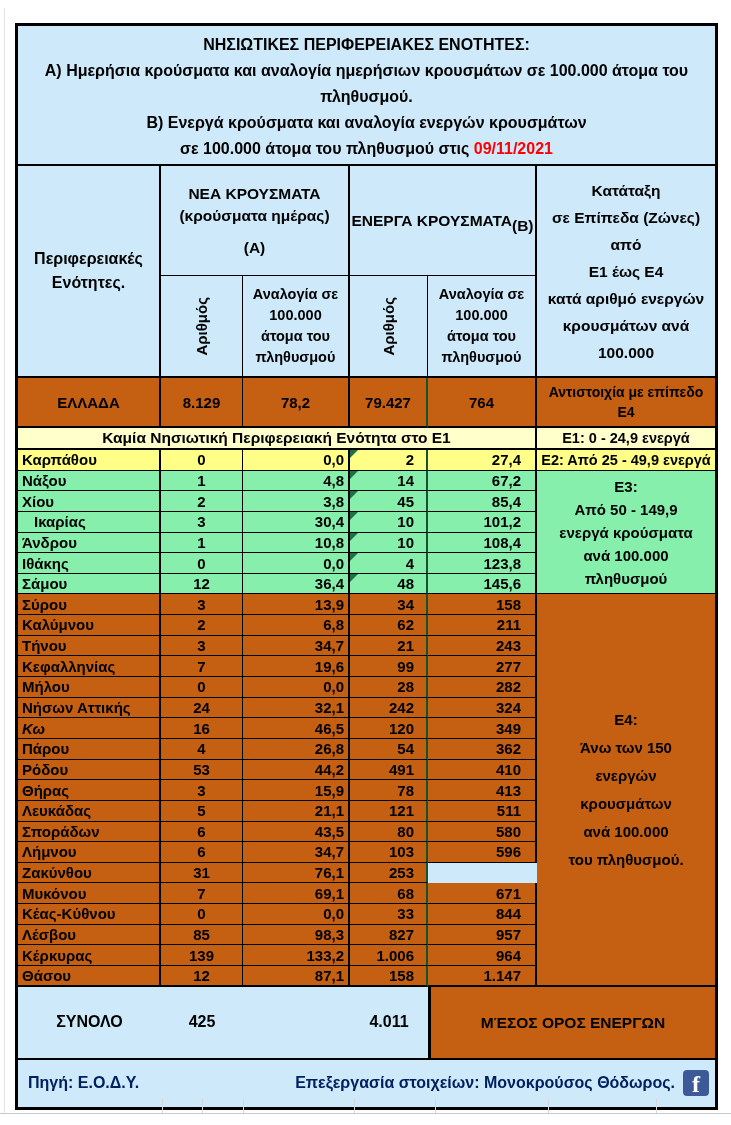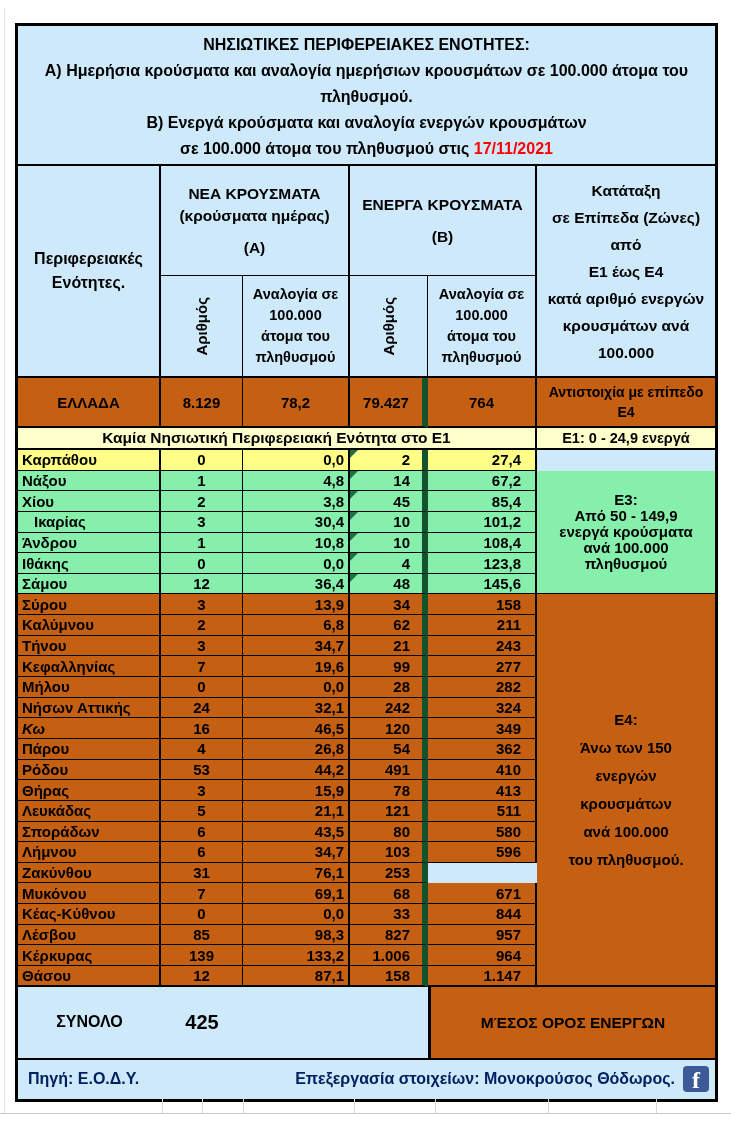--- a/index.html
+++ b/index.html
@@ -13,94 +13,94 @@
   .title-block{background:#CDE9FA;border-bottom:2px solid #000;height:140px;padding:6px 14px 0 14px;
     text-align:center;font-weight:bold;font-size:16px;line-height:26px;color:#000;}
   .title-block .date{color:#FF0000;}
 
   
   .hdr{display:grid;grid-template-columns:143px 82px 107px 78px 109px auto;grid-template-rows:110px 100px;
     border-bottom:2px solid #000;background:#CDE9FA;font-weight:bold;color:#000;}
   .hcell{display:flex;align-items:center;justify-content:center;text-align:center;}
   .h-region{grid-column:1;grid-row:1/3;border-right:2px solid #000;font-size:16px;line-height:24px;white-space:pre-line;}
   .h-groupa{grid-column:2/4;grid-row:1;border-right:2px solid #000;border-bottom:1px solid #000;flex-direction:column;font-size:15.5px;line-height:22px;}
-  .h-groupb{grid-column:4/6;grid-row:1;border-right:2px solid #000;border-bottom:1px solid #000;flex-direction:column;font-size:15.5px;line-height:22px;}
+  .h-groupb{grid-column:4/6;grid-row:1;border-right:2px solid #000;border-bottom:1px solid #000;flex-direction:row;font-size:15.5px;line-height:22px;}
   .h-zones{grid-column:6;grid-row:1/3;font-size:15.5px;line-height:27px;white-space:pre-line;}
   .h-tag{margin-top:10px;}
   .h-num-a{grid-column:2;grid-row:2;border-right:1px solid #000;}
   .h-ratio-a{grid-column:3;grid-row:2;border-right:2px solid #000;}
   .h-num-b{grid-column:4;grid-row:2;border-right:1px solid #000;}
   .h-ratio-b{grid-column:5;grid-row:2;border-right:2px solid #000;}
   .vtext{writing-mode:vertical-rl;transform:rotate(180deg);font-size:15px;}
   .h-ratio-a,.h-ratio-b{font-size:14.5px;line-height:21px;white-space:pre-line;}
 
   
   .dgrid{display:grid;grid-template-columns:143px 82px 107px 78px 109px auto;
     grid-template-rows:50px 22px repeat(26,20.65px) 71px;background:#CDE9FA;}
   .cell{border-bottom:1px solid #000;display:flex;align-items:center;font-weight:bold;font-size:15px;color:#000;position:relative;overflow:hidden;}
   .c-name{border-right:2px solid #000;padding-left:4px;justify-content:flex-start;}
   .c-new{border-right:1px solid #000;justify-content:center;}
   .c-newratio{border-right:2px solid #000;justify-content:flex-end;padding-right:4px;}
-  .c-active{border-right:6px solid #14532d;justify-content:flex-end;padding-right:12px;}
+  .c-active{border-right:2px solid #14532d;justify-content:flex-end;padding-right:12px;}
   .c-activeratio{border-right:2px solid #000;justify-content:flex-end;padding-right:14px;}
   .bg-e2{background:#FFFF88;}
   .bg-e3{background:#86efac;}
   .bg-e4{background:#C55F11;}
   .bg-cream{background:#FFFFCC;}
   .bg-blue{background:#CDE9FA;}
   .thick-bottom{border-bottom:2px solid #000;}
   .g-c1{grid-row:1;grid-column:1;justify-content:center;padding-left:0;border-bottom:2px solid #000;}
   .g-c2{grid-row:1;grid-column:2;justify-content:center;border-bottom:2px solid #000;}
   .g-c3{grid-row:1;grid-column:3;justify-content:center;padding-right:0;border-bottom:2px solid #000;}
   .g-c4{grid-row:1;grid-column:4;justify-content:center;padding-right:0;border-bottom:2px solid #000;}
   .g-c5{grid-row:1;grid-column:5;justify-content:center;padding-right:0;border-bottom:2px solid #000;}
   .g-zone{grid-row:1;grid-column:6;justify-content:center;text-align:center;font-size:14px;line-height:20px;white-space:pre-line;border-bottom:2px solid #000;}
 
   
   .e1-info{grid-row:2;grid-column:1/6;justify-content:center;border-right:2px solid #000;border-bottom:2px solid #000;font-size:15.5px;}
   .e1-label{grid-row:2;grid-column:6;justify-content:center;border-bottom:2px solid #000;font-size:14.5px;}
 
   
   .z-e2{grid-row:3;grid-column:6;justify-content:center;font-size:14.5px;}
-  .z-e3{grid-row:4/10;grid-column:6;justify-content:center;text-align:center;font-size:15px;line-height:16px;white-space:pre-line;}
+  .z-e3{grid-row:4/10;grid-column:6;justify-content:center;text-align:center;font-size:15px;line-height:23px;white-space:pre-line;}
   .z-e4{grid-row:10/29;grid-column:6;justify-content:center;text-align:center;font-size:15px;line-height:28px;white-space:pre-line;border-bottom:2px solid #000;}
 
   
   .t-c1{grid-row:29;grid-column:1;justify-content:center;padding-left:0;font-size:16px;border-bottom:none;}
-  .t-c2{grid-row:29;grid-column:2;justify-content:center;font-size:20px;border-bottom:none;}
+  .t-c2{grid-row:29;grid-column:2;justify-content:center;font-size:16px;border-bottom:none;}
   .t-c3{grid-row:29;grid-column:3;border-bottom:none;}
   .t-c4{grid-row:29;grid-column:4;justify-content:center;padding-right:0;font-size:16px;border-bottom:none;border-right:none;}
   .t-avg{grid-row:29;grid-column:5/7;flex-direction:column;justify-content:center;border-left:3px solid #000;border-bottom:none;border-right:none;font-size:15.5px;line-height:25px;text-align:center;}
   .avg2{display:flex;justify-content:center;gap:44px;width:100%;}
 
   
   .flag{position:absolute;left:0;top:0;width:0;height:0;border-top:8px solid #1F7145;border-right:8px solid transparent;}
 
   
-  .sheet-footer{border-top:2px solid #000;background:#CDE9FA;height:41px;display:flex;align-items:center;
+  .sheet-footer{border-top:2px solid #000;background:#CDE9FA;height:49px;display:flex;align-items:center;
     justify-content:space-between;padding:0 6px 0 10px;font-weight:bold;font-size:16px;color:#002060;gap:12px;}
   .footer-right{display:flex;align-items:center;gap:8px;}
   .fb-icon{width:26px;height:26px;background:#3D5A98;border-radius:4px;color:#fff;display:flex;align-items:flex-end;
     justify-content:center;font-family:"Liberation Serif",serif;font-weight:bold;font-size:24px;line-height:23px;overflow:hidden;}
 
   
   .vgrid{position:absolute;width:1px;background:#D8D8D8;top:1098px;height:15px;}
   .hgrid{position:absolute;left:0;width:731px;height:1px;background:#C9C9C9;top:1113px;}
   .vedge{position:absolute;left:4px;top:8px;width:1px;height:1105px;background:#E4E4E4;}
 </style>
 </head>
 <body>
 
 <div class="sheet-table">
 
   <div class="title-block">
     <div>ΝΗΣΙΩΤΙΚΕΣ ΠΕΡΙΦΕΡΕΙΑΚΕΣ ΕΝΟΤΗΤΕΣ:</div>
     <div>Α) Ημερήσια κρούσματα και αναλογία ημερήσιων κρουσμάτων σε 100.000 άτομα του πληθυσμού.</div>
     <div>Β) Ενεργά κρούσματα και αναλογία ενεργών κρουσμάτων</div>
-    <div><span>σε 100.000 άτομα του πληθυσμού στις </span><span class="date">17/11/2021</span></div>
+    <div><span>σε 100.000 άτομα του πληθυσμού στις </span><span class="date">09/11/2021</span></div>
   </div>
 
   <div class="hdr">
     <div class="hcell h-region">Περιφερειακές
 Ενότητες.</div>
     <div class="hcell h-groupa">
       <div>ΝΕΑ ΚΡΟΥΣΜΑΤΑ</div>
       <div>(κρούσματα ημέρας)</div>
       <div class="h-tag">(Α)</div>
     </div>
@@ -137,35 +137,37 @@
     <div class="cell c-new bg-e4 g-c2">8.129</div>
     <div class="cell c-newratio bg-e4 g-c3">78,2</div>
     <div class="cell c-active bg-e4 g-c4">79.427</div>
     <div class="cell c-activeratio bg-e4 g-c5">764</div>
     <div class="cell g-zone bg-e4">Αντιστοιχία με επίπεδο
 Ε4</div>
 
     <div class="cell bg-cream e1-info">Καμία Νησιωτική Περιφερειακή Ενότητα στο Ε1</div>
     <div class="cell bg-cream e1-label">Ε1: 0 - 24,9 ενεργά</div>
 
+    <div class="cell bg-e2 z-e2">Ε2: Από 25 - 49,9 ενεργά</div>
     <div class="cell bg-e3 z-e3">Ε3:
 Από 50 - 149,9
 ενεργά κρούσματα
 ανά 100.000
 πληθυσμού</div>
     <div class="cell bg-e4 z-e4">Ε4:
 Άνω των 150
 ενεργών
 κρουσμάτων
 ανά 100.000
 του πληθυσμού.</div>
 
     <div class="cell bg-blue t-c1">ΣΥΝΟΛΟ</div>
     <div class="cell bg-blue t-c2">425</div>
     <div class="cell bg-blue t-c3"></div>
+    <div class="cell bg-blue t-c4">4.011</div>
     <div class="cell bg-e4 t-avg">
       <div>ΜΈΣΟΣ ΟΡΟΣ ΕΝΕΡΓΩΝ</div>
     </div>
   <div class="cell c-name bg-e2" style="grid-area: 3 / 1;">Καρπάθου</div>
       <div class="cell c-new bg-e2" style="grid-area: 3 / 2;">0</div>
       <div class="cell c-newratio bg-e2" style="grid-area: 3 / 3;">0,0</div>
       <div class="cell c-active bg-e2" style="grid-area: 3 / 4;">2<span class="flag"></span></div>
       <div class="cell c-activeratio bg-e2" style="grid-area: 3 / 5;">27,4</div>
       <div class="cell c-name bg-e3" style="grid-area: 4 / 1;">Νάξου</div>
       <div class="cell c-new bg-e3" style="grid-area: 4 / 2;">1</div>

